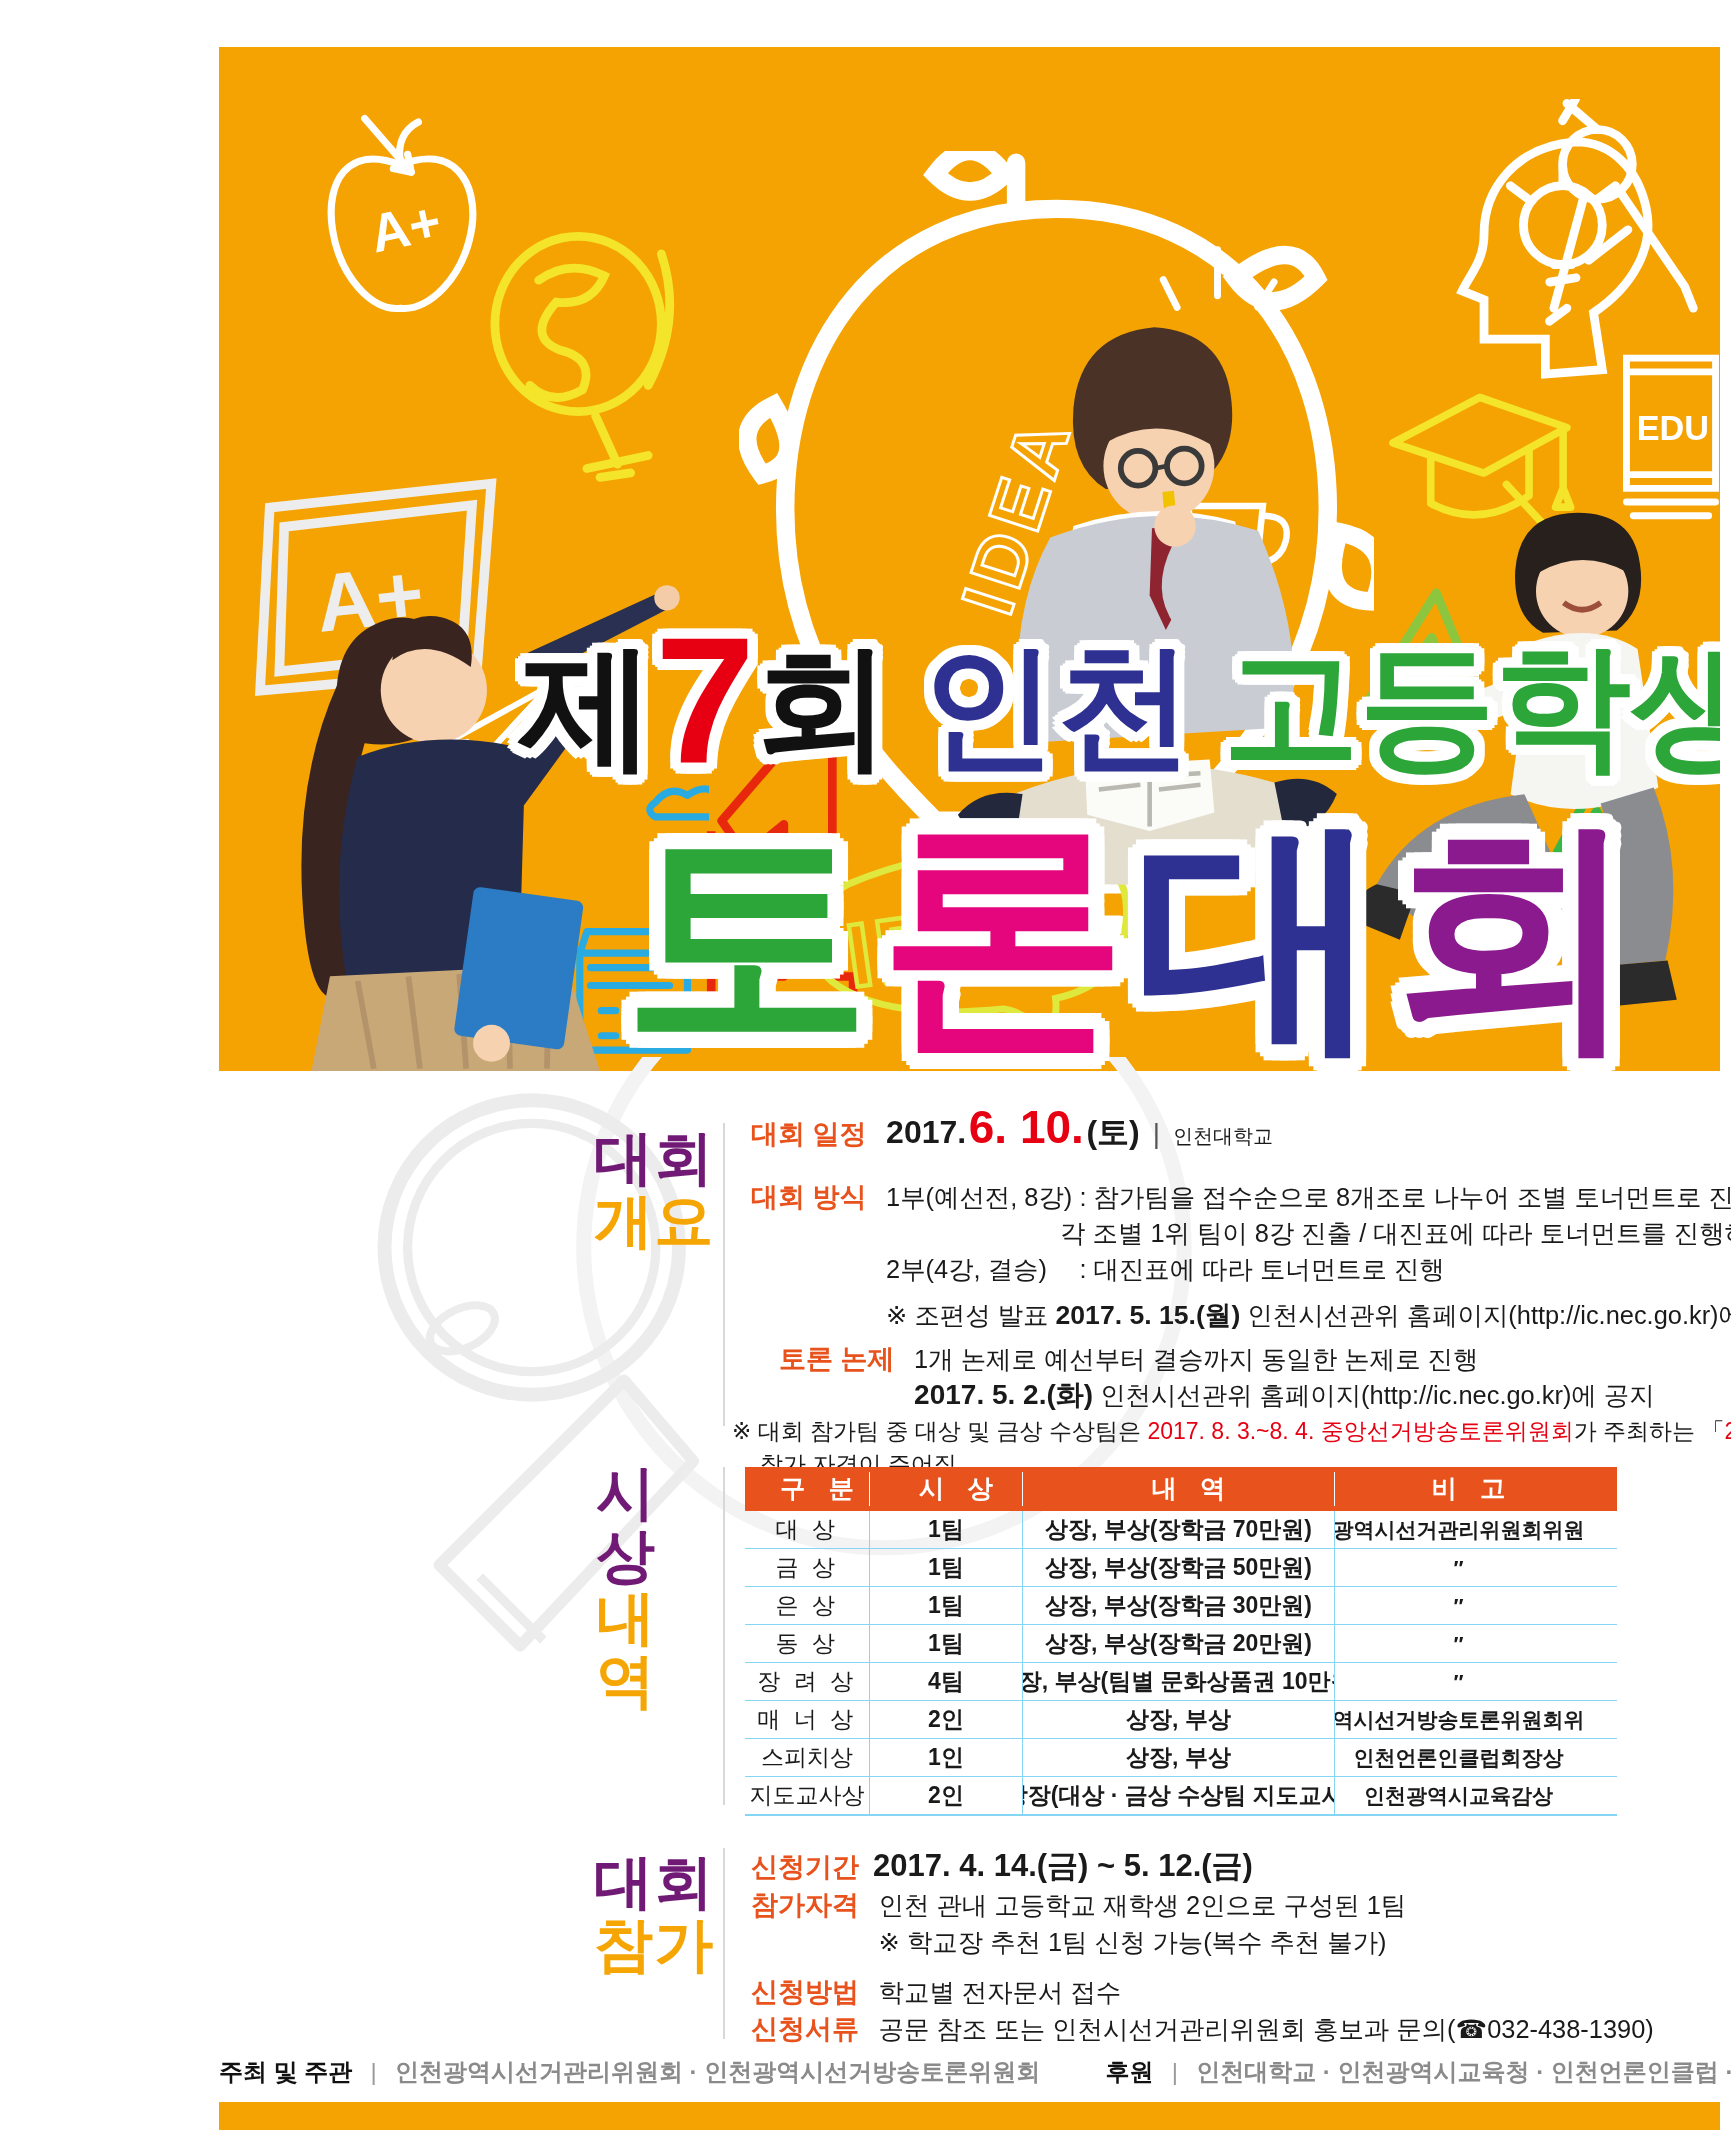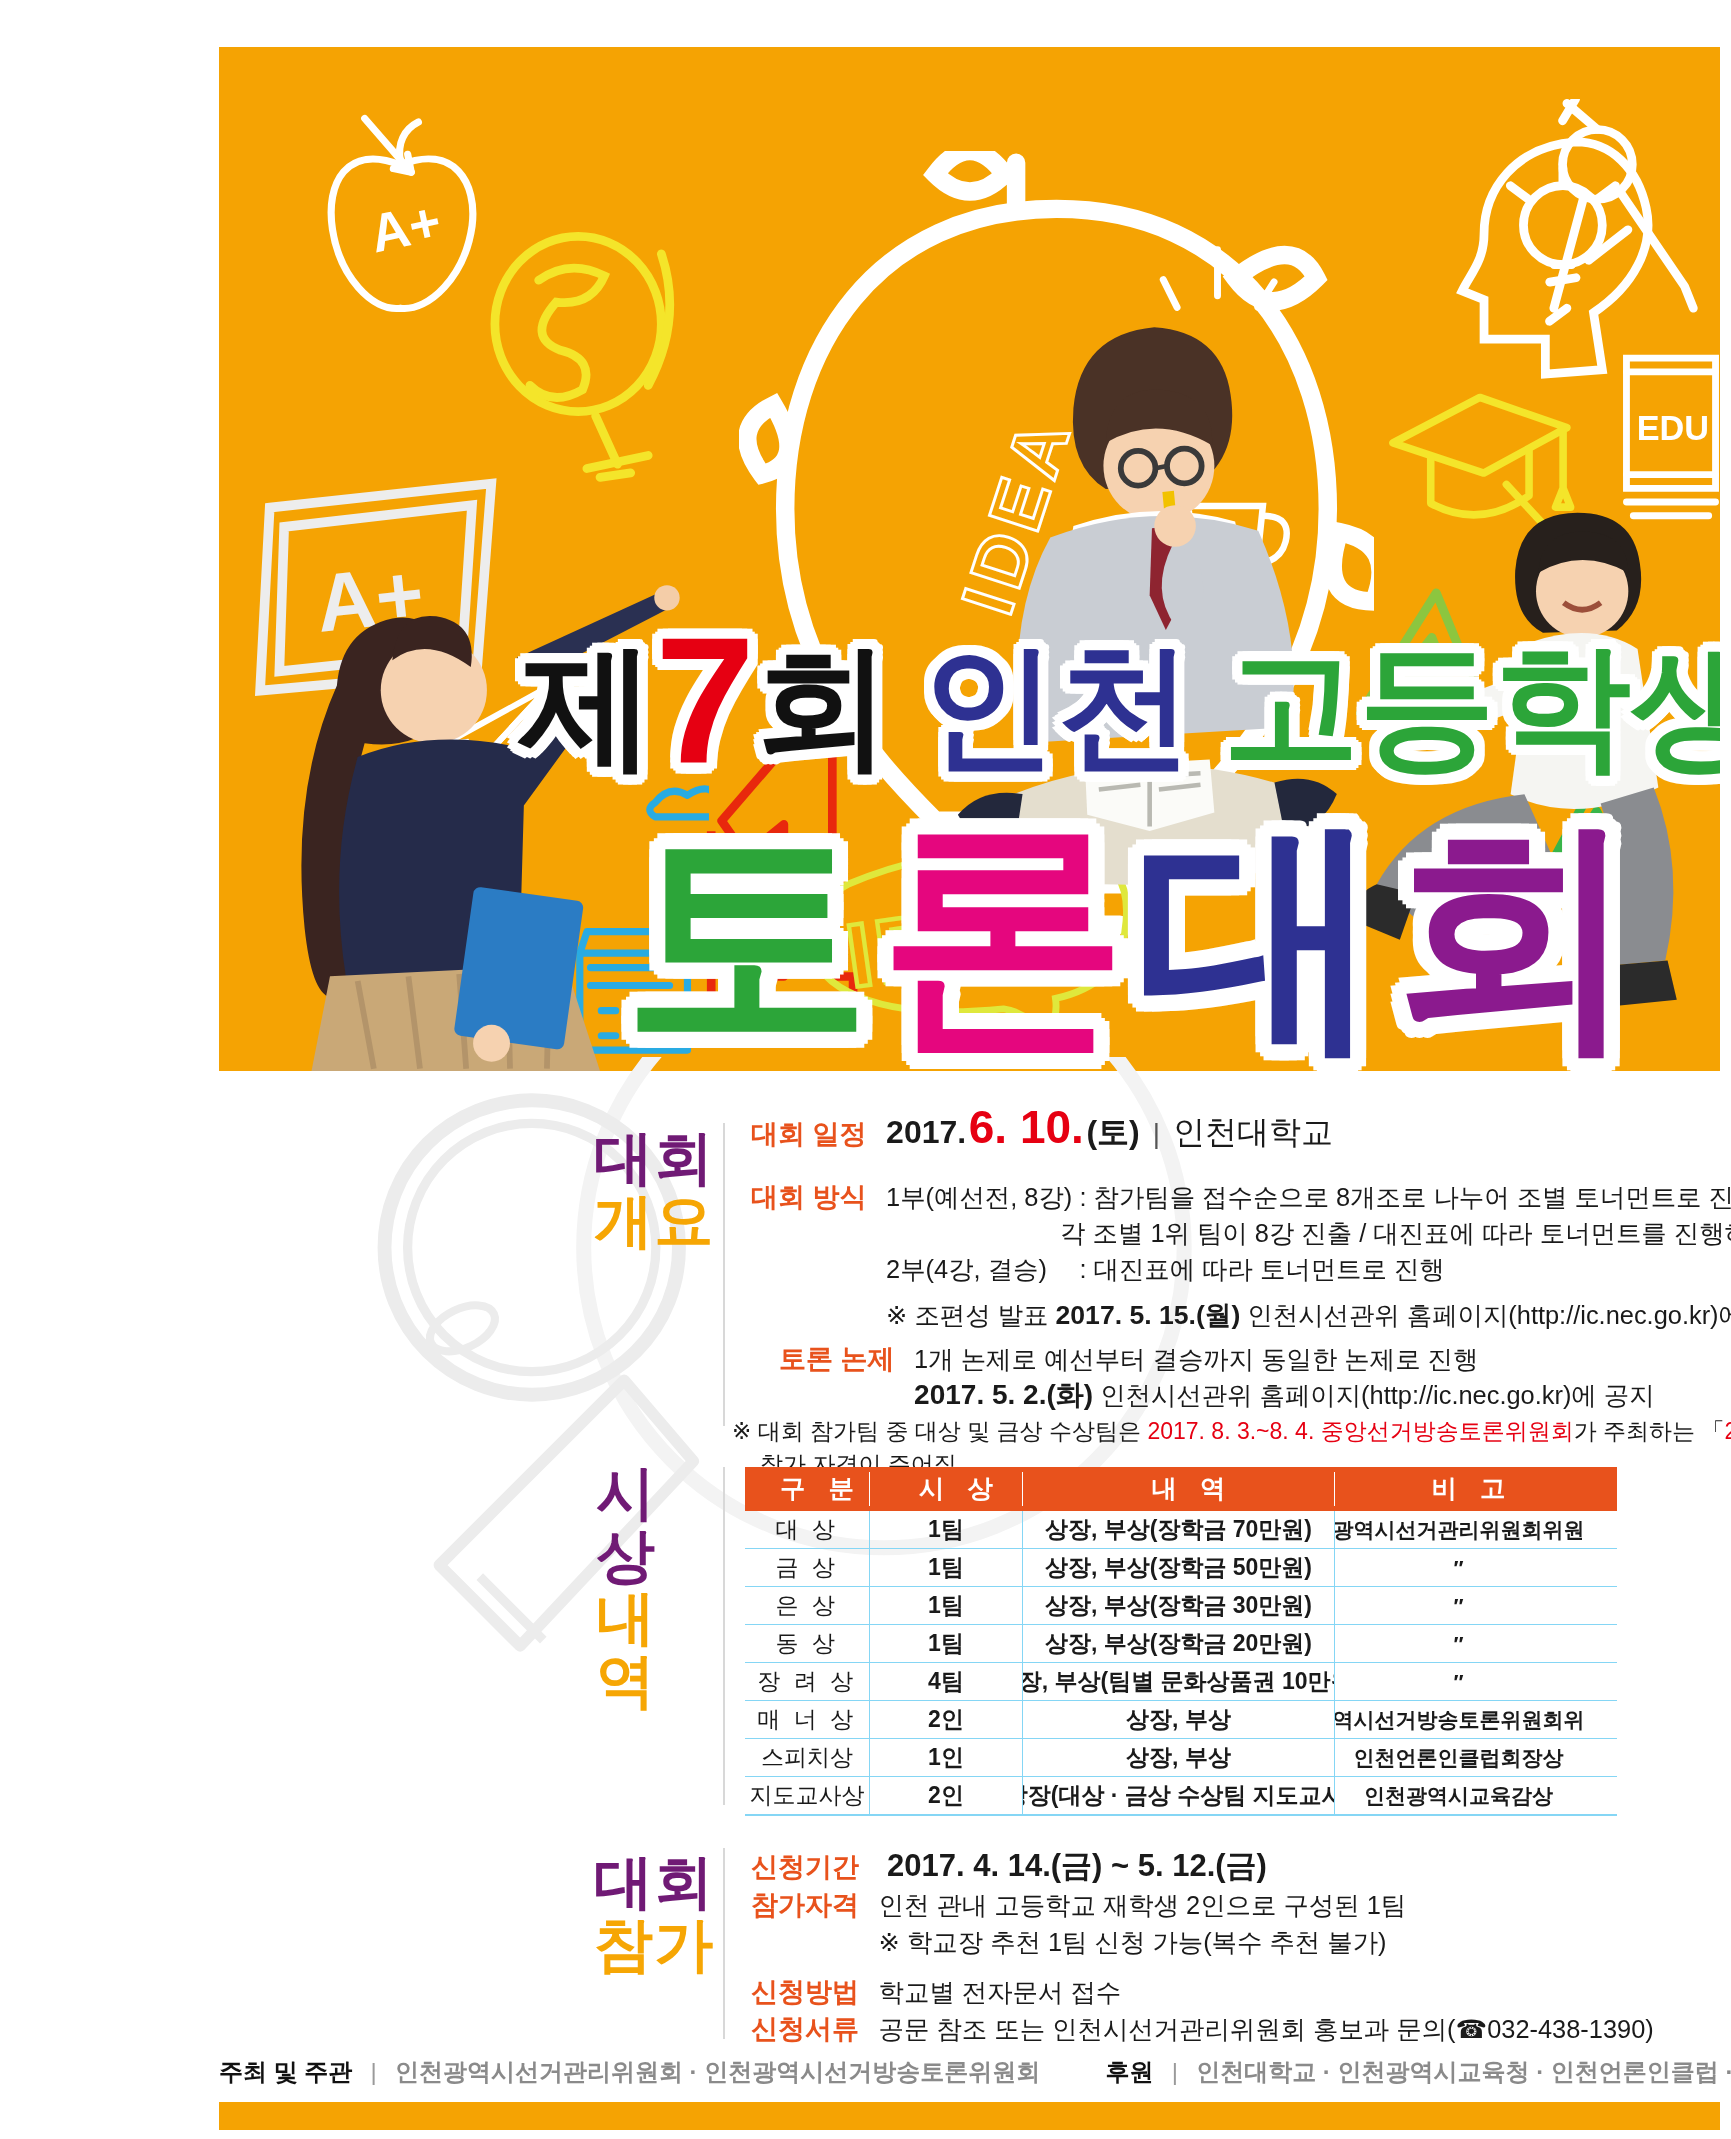--- a/index.html
+++ b/index.html
@@ -312,21 +312,21 @@
     </div>
     <div class="vline" style="left:723px;top:1123px;height:303px;"></div>
 
     <div style="position:absolute;left:751px;top:1104px;display:flex;align-items:baseline;gap:19.6px;">
       <span class="lbl">대회 일정</span>
       <span class="row-line">
         <span class="sched-strong">2017.</span>
         <span class="date-big">6. 10.</span>
         <span class="sched-strong">(토)</span>
         <span class="pipe" style="font-size:28px;">|</span>
-        <span class="body-txt" style="font-size:32px;text-align:center;">인천대학교</span>
+        <span class="body-txt" style="font-size:20px;text-align:center;">인천대학교</span>
       </span>
     </div>
 
     <div style="position:absolute;left:751px;top:1179px;display:flex;gap:19.6px;">
       <span class="lbl">대회 방식</span>
       <div>
         <div class="body-txt row-line" style="line-height:36px;">1부(예선전, 8강) : 참가팀을 접수순으로 8개조로 나누어 조별 토너먼트로 진행</div>
         <div class="body-txt row-line" style="line-height:36px;padding-left:174px;">각 조별 1위 팀이 8강 진출 / 대진표에 따라 토너먼트를 진행하여 4강 팀 확정</div>
         <div class="body-txt row-line" style="line-height:36px;"><span>2부(4강, 결승)</span><span style="padding-left:25.4px;"> : 대진표에 따라 토너먼트로 진행</span></div>
         <div class="body-txt row-line" style="line-height:36px;margin-top:10.4px;">
@@ -418,21 +418,21 @@
     </div>
   </div>
 
   <div class="sec">
     <div class="sec-head" style="left:594px;top:1851px;width:122px;text-align:left;">
       <div class="sh-teal">대회</div>
       <div class="sh-orange">참가</div>
     </div>
     <div class="vline" style="left:723px;top:1848px;height:191px;"></div>
 
-    <div style="position:absolute;left:751px;top:1845px;display:flex;align-items:baseline;gap:28px;">
+    <div style="position:absolute;left:751px;top:1845px;display:flex;align-items:baseline;gap:14px;">
       <span class="lbl">신청기간</span>
       <span class="bold row-line" style="font-size:31px;">2017. 4. 14.(금) ~ 5. 12.(금)</span>
     </div>
 
     <div style="position:absolute;left:751px;top:1887px;display:flex;gap:19.6px;">
       <span class="lbl">참가자격</span>
       <div>
         <div class="body-txt row-line" style="line-height:37px;">인천 관내 고등학교 재학생 2인으로 구성된 1팀</div>
         <div class="body-txt row-line" style="line-height:37px;">※ 학교장 추천 1팀 신청 가능(복수 추천 불가)</div>
       </div>

